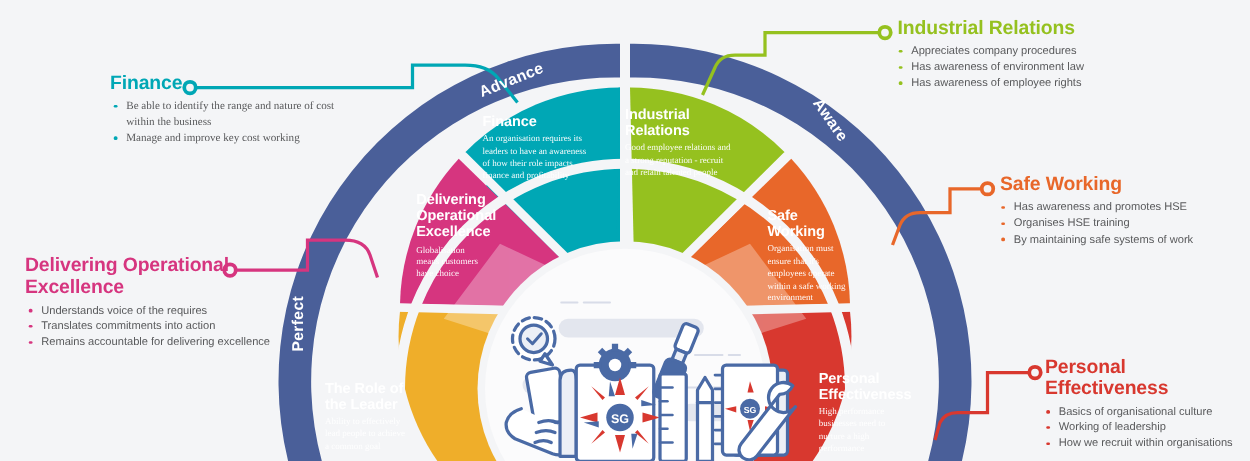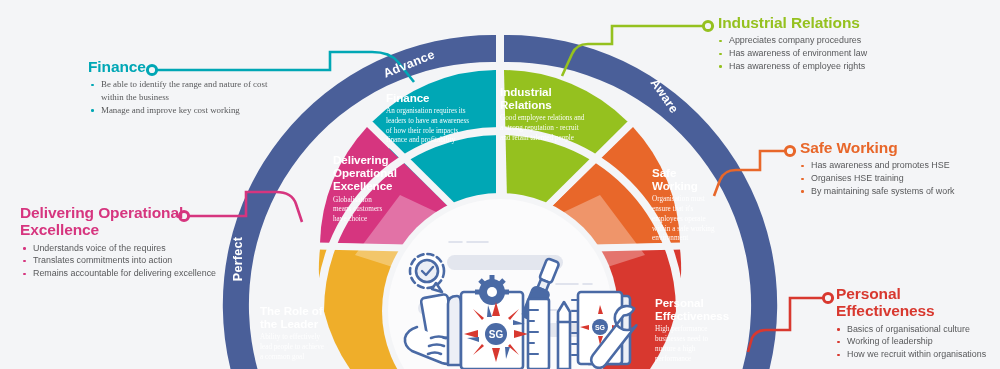--- a/index.html
+++ b/index.html
@@ -56,21 +56,21 @@
   .seg-text .t {
     font-size:11.6px; font-weight:bold; line-height:1.14;
     white-space:pre-line; letter-spacing:-0.05px;
   }
   .seg-text .d {
     font-size:7.2px; line-height:1.35; margin-top:3px;
     white-space:pre-line; opacity:.95;font-family:Liberation Serif, serif;
   }
   #st-finance { left:386px; top:91px;  width:112px; }
   #st-ir      { left:500px; top:85px;  width:106px; }
-  #st-sw      { left:652px; top:166px; width:86px;  }
+  #st-sw      { left:614px; top:166px; width:86px;  }
   #st-pe      { left:655px; top:296px; width:92px;  }
   #st-rol     { left:260px; top:304px; width:94px;  }
   #st-doe     { left:289px; top:153px; width:92px;margin-left:44px;  }
 
   
   .ring-word {
     position:absolute; color:#ffffff;
     font-size:12.5px; font-weight:bold; letter-spacing:.3px;
     transform-origin:center center; white-space:nowrap;
   }

